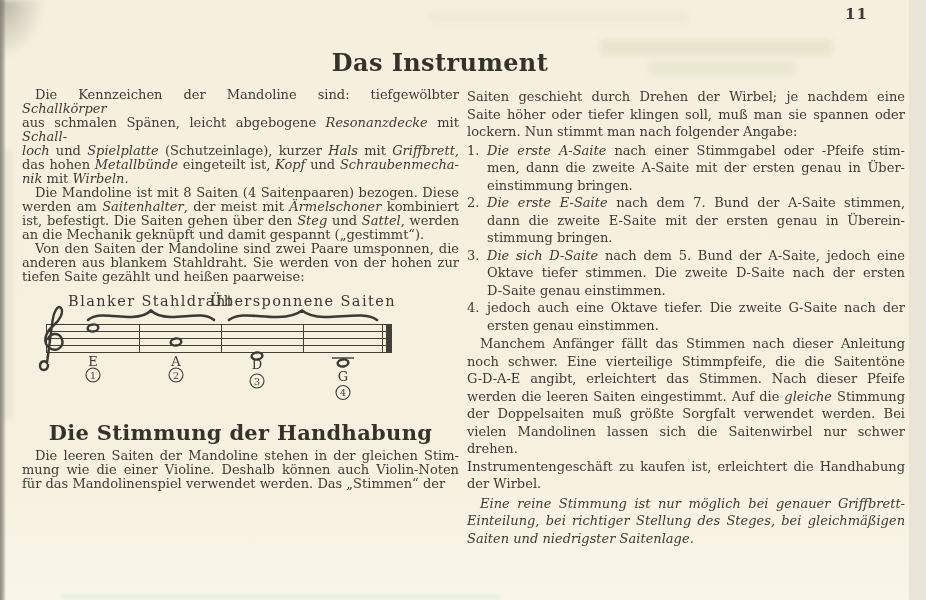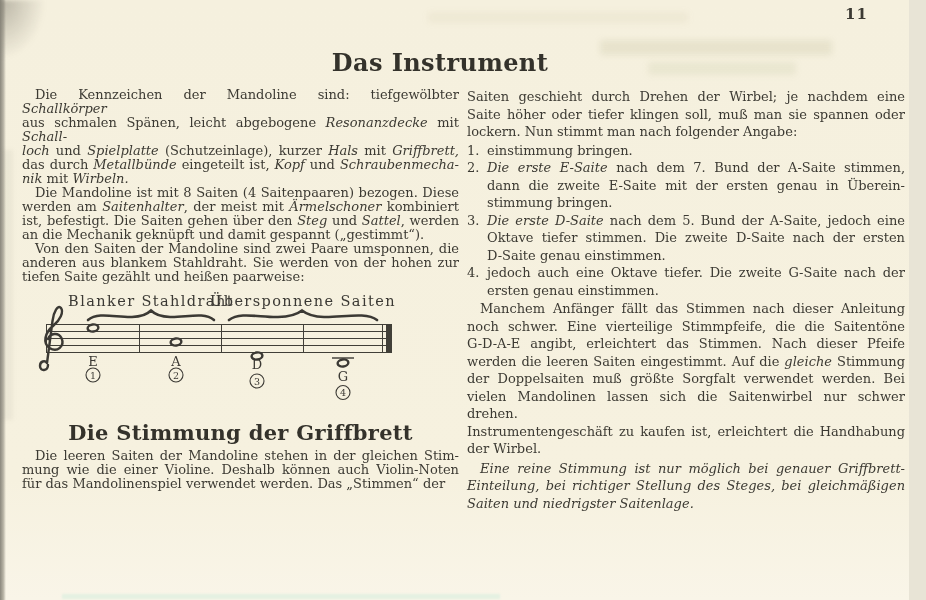--- a/index.html
+++ b/index.html
@@ -69,21 +69,21 @@
   <div class="edge-bottom"></div>
 
   <div class="page-number">11</div>
   <h1 class="title">Das Instrument</h1>
 
   <div class="col col-left">
     <div class="para">
         <div class="tline ind"><span>Die Kennzeichen der Mandoline sind: tiefgewölbter </span><span class="it">Schallkörper</span></div>
         <div class="tline"><span>aus schmalen Spänen, leicht abgebogene </span><span class="it">Resonanzdecke</span><span> mit </span><span class="it">Schall-</span></div>
         <div class="tline"><span class="it">loch</span><span> und </span><span class="it">Spielplatte</span><span> (Schutzeinlage), kurzer </span><span class="it">Hals</span><span> mit </span><span class="it">Griffbrett,</span></div>
-        <div class="tline"><span>das durch </span><span class="it">Metallbünde</span><span> eingeteilt ist, </span><span class="it">Kopf</span><span> und </span><span class="it">Schraubenmecha-</span></div>
+        <div class="tline"><span>das hohen </span><span class="it">Metallbünde</span><span> eingeteilt ist, </span><span class="it">Kopf</span><span> und </span><span class="it">Schraubenmecha-</span></div>
         <div class="tline last"><span class="it">nik</span><span> mit </span><span class="it">Wirbeln.</span></div>
       </div>
     <div class="para mt">
         <div class="tline ind"><span>Die Mandoline ist mit 8 Saiten (4 Saitenpaaren) bezogen. Diese</span></div>
         <div class="tline"><span>werden am </span><span class="it">Saitenhalter</span><span>, der meist mit </span><span class="it">Ärmelschoner</span><span> kombiniert</span></div>
         <div class="tline"><span>ist, befestigt. Die Saiten gehen über den </span><span class="it">Steg</span><span> und </span><span class="it">Sattel</span><span>, werden</span></div>
         <div class="tline last"><span>an die Mechanik geknüpft und damit gespannt („gestimmt“).</span></div>
       </div>
     <div class="para mt">
         <div class="tline ind"><span>Von den Saiten der Mandoline sind zwei Paare umsponnen, die</span></div>
@@ -135,54 +135,56 @@
           <circle cx="221" cy="90" r="7"></circle>
           <circle cx="307" cy="101.5" r="7"></circle>
         </g>
         <text class="ndigit" x="57" y="87.5" text-anchor="middle">1</text>
         <text class="ndigit" x="140" y="87.5" text-anchor="middle">2</text>
         <text class="ndigit" x="221" y="93.5" text-anchor="middle">3</text>
         <text class="ndigit" x="307" y="105" text-anchor="middle">4</text>
       </svg>
     </figure>
 
-    <h2 class="subheading">Die Stimmung der Griffbrett</h2>
+    <h2 class="subheading">Die Stimmung der Handhabung</h2>
     <div class="para">
         <div class="tline ind"><span>Die leeren Saiten der Mandoline stehen in der gleichen Stim-</span></div>
         <div class="tline"><span>mung wie die einer Violine. Deshalb können auch Violin-Noten</span></div>
         <div class="tline last"><span>für das Mandolinenspiel verwendet werden. Das „Stimmen“ der</span></div>
       </div>
   </div>
 
   <div class="col col-right">
     <div class="para">
         <div class="tline"><span>Saiten geschieht durch Drehen der Wirbel; je nachdem eine</span></div>
         <div class="tline"><span>Saite höher oder tiefer klingen soll, muß man sie spannen oder</span></div>
         <div class="tline last"><span>lockern. Nun stimmt man nach folgender Angabe:</span></div>
       </div>
 
     <ol class="tuning-list">
       <li class="step">
         <span class="num">1.</span>
         <div class="step-body">
+            <div class="tline"><span class="it">Die erste A-Saite</span><span> nach einer Stimmgabel oder -Pfeife stim-</span></div>
+            <div class="tline"><span>men, dann die zweite A-Saite mit der ersten genau in Über-</span></div>
             <div class="tline last"><span>einstimmung bringen.</span></div>
           </div>
       </li>
       <li class="step">
         <span class="num">2.</span>
         <div class="step-body">
             <div class="tline"><span class="it">Die erste E-Saite</span><span> nach dem 7. Bund der A-Saite stimmen,</span></div>
             <div class="tline"><span>dann die zweite E-Saite mit der ersten genau in Überein-</span></div>
             <div class="tline last"><span>stimmung bringen.</span></div>
           </div>
       </li>
       <li class="step">
         <span class="num">3.</span>
         <div class="step-body">
-            <div class="tline"><span class="it">Die erste D-Saite</span><span> nach dem 5. Bund der A-Saite, jedoch eine</span></div>
+            <div class="tline"><span class="it">Die sich D-Saite</span><span> nach dem 5. Bund der A-Saite, jedoch eine</span></div>
             <div class="tline"><span>Oktave tiefer stimmen. Die zweite D-Saite nach der ersten</span></div>
             <div class="tline last"><span>D-Saite genau einstimmen.</span></div>
           </div>
       </li>
       <li class="step">
         <span class="num">4.</span>
         <div class="step-body">
             <div class="tline"><span>jedoch auch eine Oktave tiefer. Die zweite G-Saite nach der</span></div>
             <div class="tline last"><span>ersten genau einstimmen.</span></div>
           </div>

